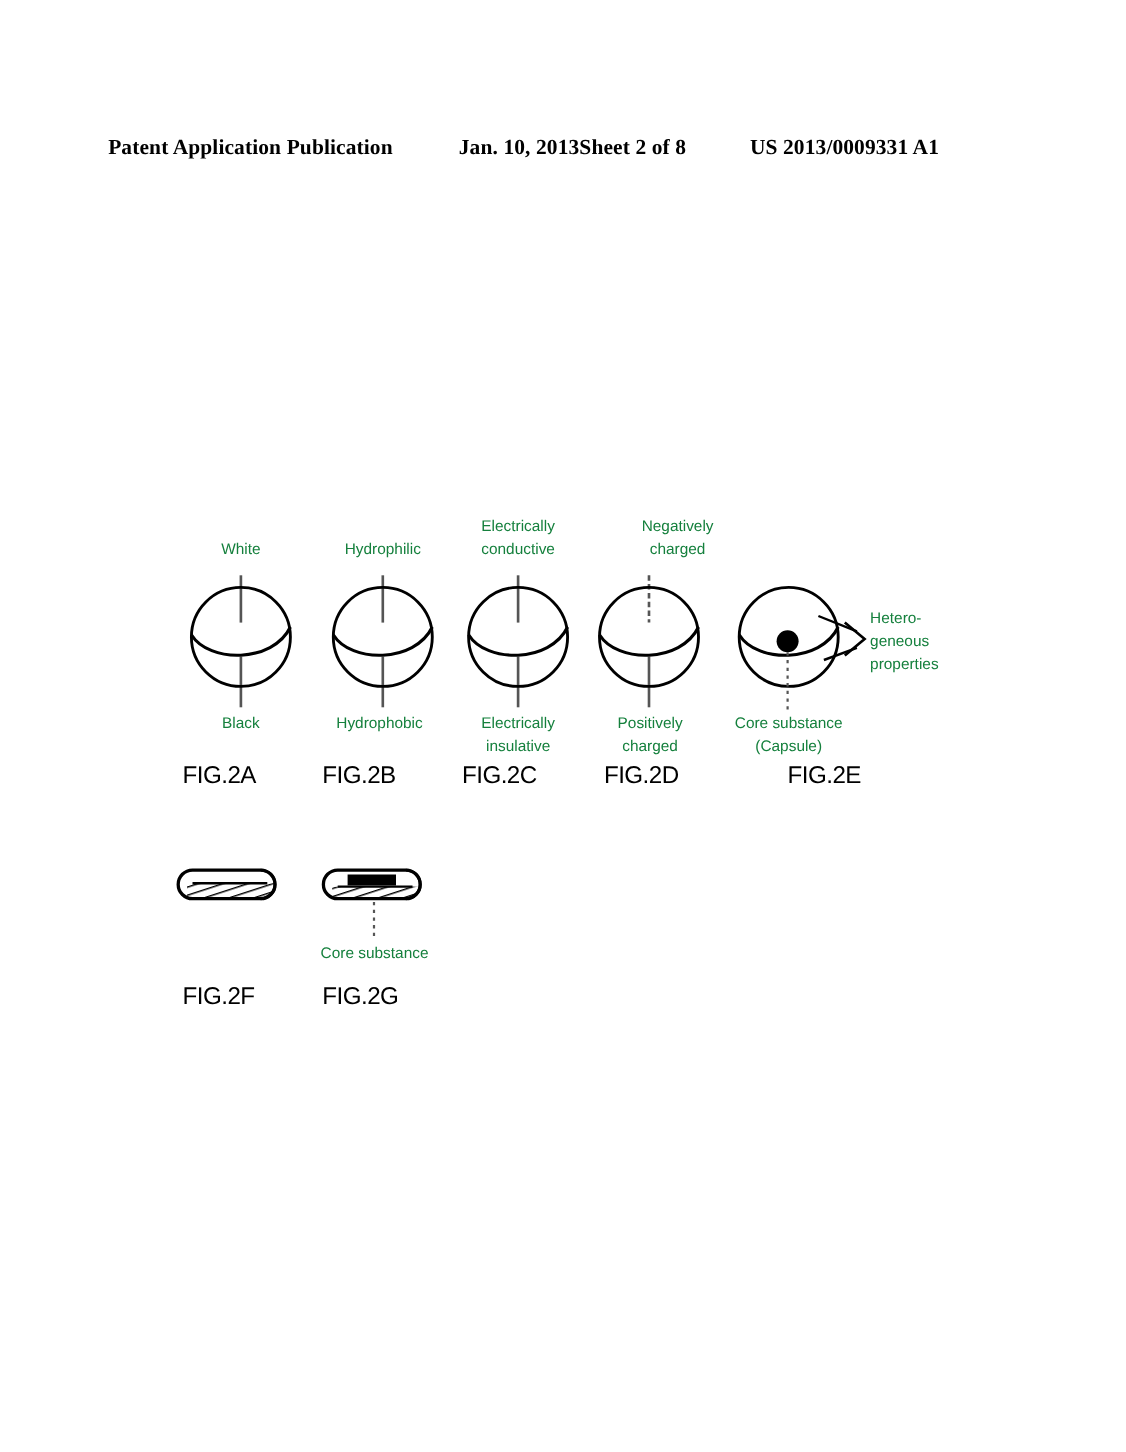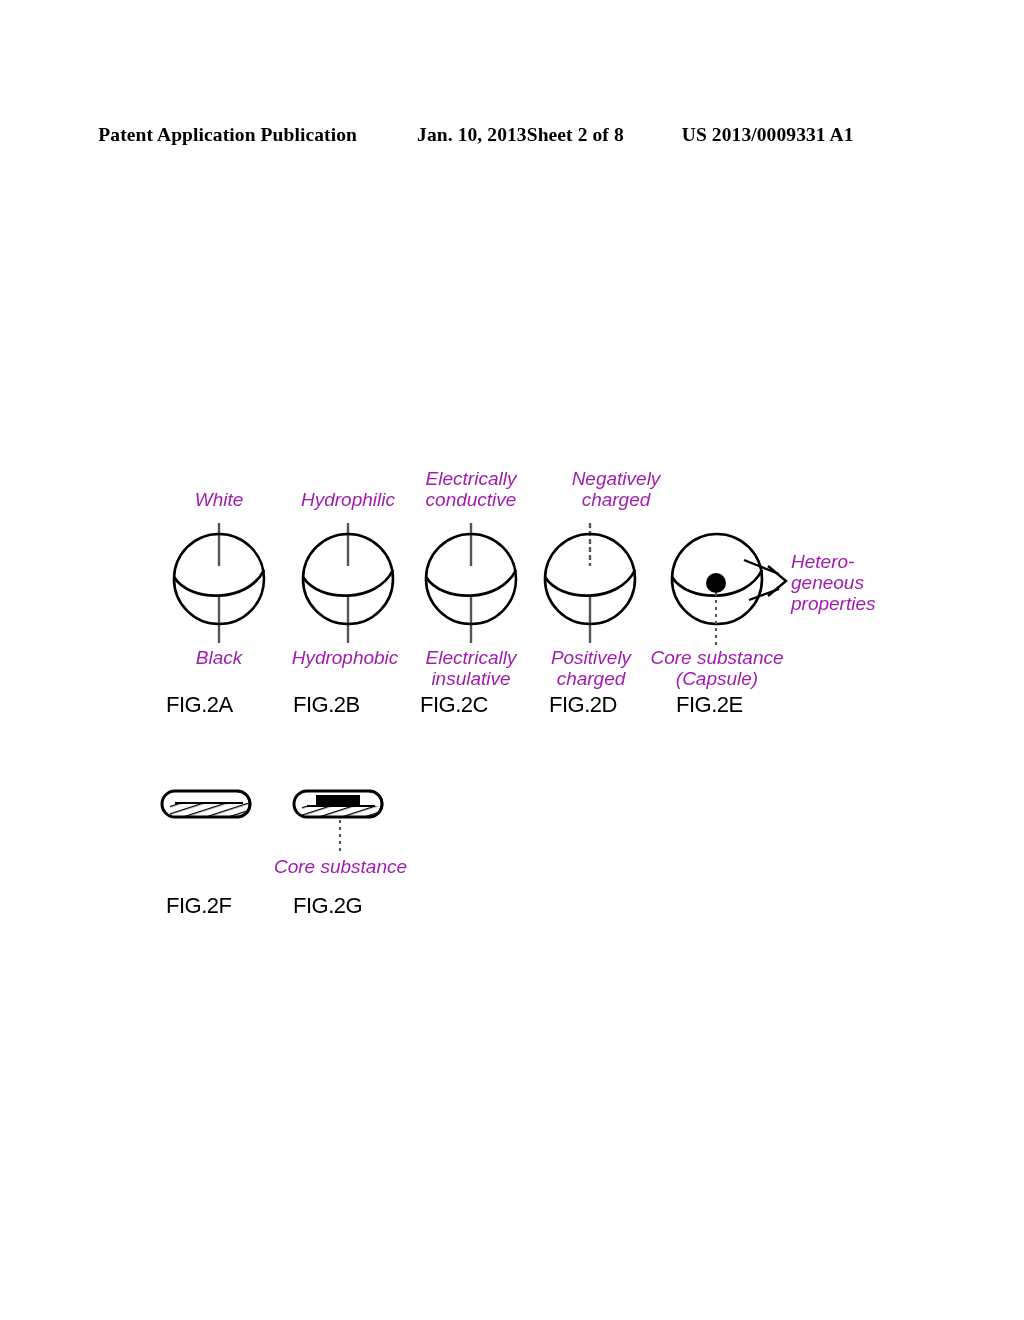--- a/index.html
+++ b/index.html
@@ -43,26 +43,25 @@
     top: 0;
     width: 1024px;
     height: 1320px;
     pointer-events: none;
   }
 
   
   .lbl {
     position: absolute;
     font-family: "Liberation Sans", sans-serif;
-    font-size: 19px;
+    font-size: 14px;
     line-height: 21px;
-    color: #a21caf;
+    color: #15803d;
     text-align: center;
     white-space: pre-line;
-    font-style: italic;
   }
   .lbl.left-al { text-align: left; }
 
   .figcap {
     position: absolute;
     font-family: "Liberation Sans", sans-serif;
     font-size: 22px;
     line-height: 36px;
     letter-spacing: -0.5px;
     color: #000;
@@ -175,18 +174,18 @@
 (Capsule)</div>
 
 <div class="lbl left-al" style="left:791px; top:551px; width:150px;">Hetero-
 geneous
 properties</div>
 
 <div class="figcap" style="left:166px; top:687px;">FIG.2A</div>
 <div class="figcap" style="left:293px; top:687px;">FIG.2B</div>
 <div class="figcap" style="left:420px; top:687px;">FIG.2C</div>
 <div class="figcap" style="left:549px; top:687px;">FIG.2D</div>
-<div class="figcap" style="left:676px; top:687px;">FIG.2E</div>
+<div class="figcap" style="left:716px; top:687px;">FIG.2E</div>
 
 <div class="lbl" style="left:262px; top:856px; width:157px;">Core substance</div>
 
 <div class="figcap" style="left:166px; top:888px;">FIG.2F</div>
 <div class="figcap" style="left:293px; top:888px;">FIG.2G</div>
 
 </body></html>

